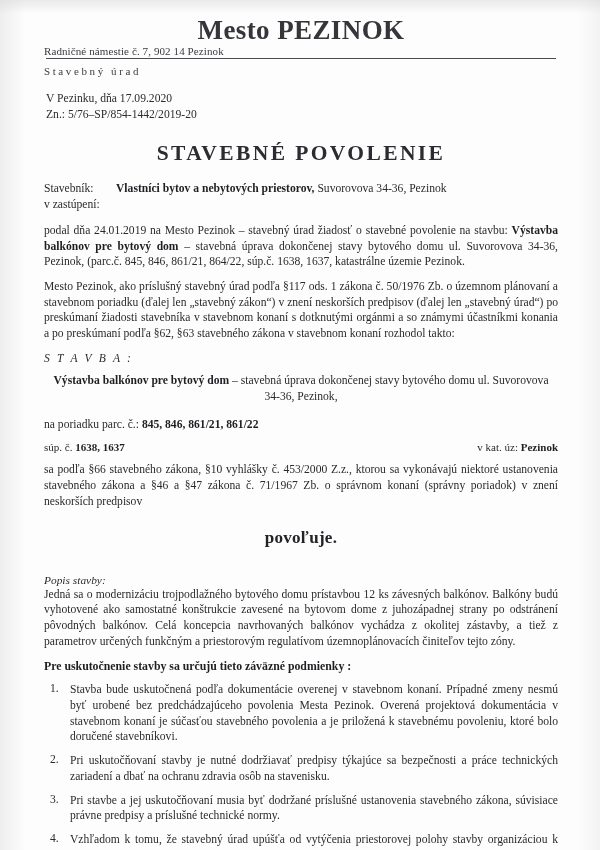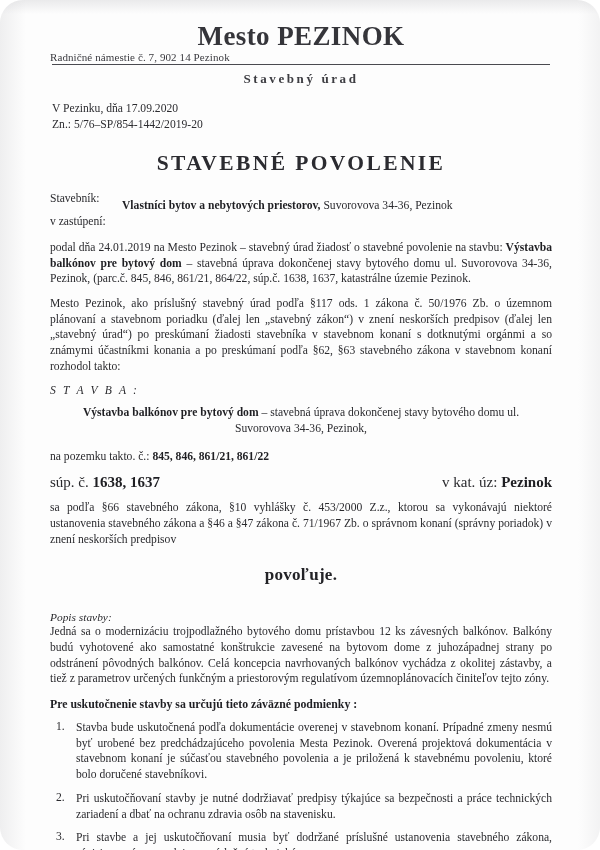--- a/index.html
+++ b/index.html
@@ -18,23 +18,22 @@
   }
   
   .page {
     position: absolute;
     inset: 0;
     background:
       linear-gradient(90deg, rgba(205,205,208,.30) 0px, rgba(255,255,255,0) 26px),
       linear-gradient(270deg, rgba(205,205,208,.22) 0px, rgba(255,255,255,0) 22px),
       linear-gradient(180deg, rgba(198,198,202,.35) 0px, rgba(255,255,255,0) 14px),
       #fdfdfd;
-    padding: 10px;
+    padding: 4px;
     box-sizing: border-box;
-    border-radius: 23px;
   }
   .inner {
     padding: 8px 38px 0 40px;
     box-sizing: border-box;
   }
 
   
   .masthead {
     text-align: center;
     font-family: "Liberation Serif", "DejaVu Serif", serif;
@@ -51,26 +50,25 @@
     color: #3a3a3f;
     letter-spacing: .1px;
     margin-bottom: 1px;
   }
   .rule {
     height: 0;
     border-top: 1.6px solid #4a4a50;
     margin: 1px 2px 6px 2px;
   }
   .office {
-    text-align: center;
-    font-size: 13px;
+    text-align: left;
+    font-size: 11px;
     letter-spacing: 2.6px;
     color: #3d3d42;
     margin: 3px 0 14px 0;
-    font-weight: bold;
   }
 
   
   .refblock {
     font-size: 11.6px;
     line-height: 1.38;
     color: #2c2c30;
     margin: 0 0 18px 2px;
   }
 
@@ -96,21 +94,21 @@
 
   
   .party {
     display: flex;
     font-size: 11.6px;
     line-height: 1.36;
     margin: 0;
     color: #2a2a2e;
   }
   .party .lbl { width: 72px; flex: 0 0 72px; }
-  .party .val { flex: 1 1 auto; margin-top: 7px; }
+  .party .val { flex: 1 1 auto; }
   .party-block { margin-bottom: 10px; }
 
   .spaced-caps {
     font-size: 11.6px;
     letter-spacing: 2.2px;
     margin: 10px 0 8px 0;
     color: #2a2a2e;
     font-style: italic;
   }
 
@@ -119,21 +117,21 @@
     font-size: 11.6px;
     line-height: 1.38;
     margin: 0 0 12px 0;
     padding: 0 6px;
     color: #2a2a2e;
   }
 
   .row-split {
     display: flex;
     justify-content: space-between;
-    font-size: 15px;
+    font-size: 11px;
     margin: 0 0 9px 0;
     color: #2a2a2e;
   }
 
   .grant {
     text-align: center;
     font-weight: bold;
     font-size: 17px;
     letter-spacing: .3px;
     margin: 18px 0 26px 0;
@@ -211,21 +209,21 @@
     </div>
 
     <p class="para"><span>podal dňa 24.01.2019 na Mesto Pezinok – stavebný úrad žiadosť o stavebné povolenie na stavbu: </span><b>Výstavba balkónov pre bytový dom</b><span> – stavebná úprava dokončenej stavy bytového domu ul. Suvorovova 34-36, Pezinok, (parc.č. 845, 846, 861/21, 864/22, súp.č. 1638, 1637, katastrálne územie Pezinok.</span></p>
 
     <p class="para">Mesto Pezinok, ako príslušný stavebný úrad podľa §117 ods. 1 zákona č. 50/1976 Zb. o územnom plánovaní a stavebnom poriadku (ďalej len „stavebný zákon“) v znení neskorších predpisov (ďalej len „stavebný úrad“) po preskúmaní žiadosti stavebníka v stavebnom konaní s dotknutými orgánmi a so známymi účastníkmi konania a po preskúmaní podľa §62, §63 stavebného zákona v stavebnom konaní rozhodol takto:</p>
 
     <div class="spaced-caps">S T A V B A :</div>
 
     <div class="centerline"><b>Výstavba balkónov pre bytový dom</b><span> – stavebná úprava dokončenej stavy bytového domu ul. Suvorovova 34-36, Pezinok,</span></div>
 
-    <p class="para"><span>na pozemku takto. č.: </span><b>845, 846, 861/21, 861/22</b></p>
+    <p class="para"><span>na poriadku parc. č.: </span><b>845, 846, 861/21, 861/22</b></p>
 
     <div class="row-split">
       <span><span>súp. č. </span><b>1638, 1637</b></span>
       <span><span>v kat. úz: </span><b>Pezinok</b></span>
     </div>
 
     <p class="para">sa podľa §66 stavebného zákona, §10 vyhlášky č. 453/2000 Z.z., ktorou sa vykonávajú niektoré ustanovenia stavebného zákona a  §46  a §47 zákona č. 71/1967 Zb. o správnom konaní (správny poriadok) v znení neskorších predpisov</p>
 
     <div class="grant">povoľuje.</div>
 

